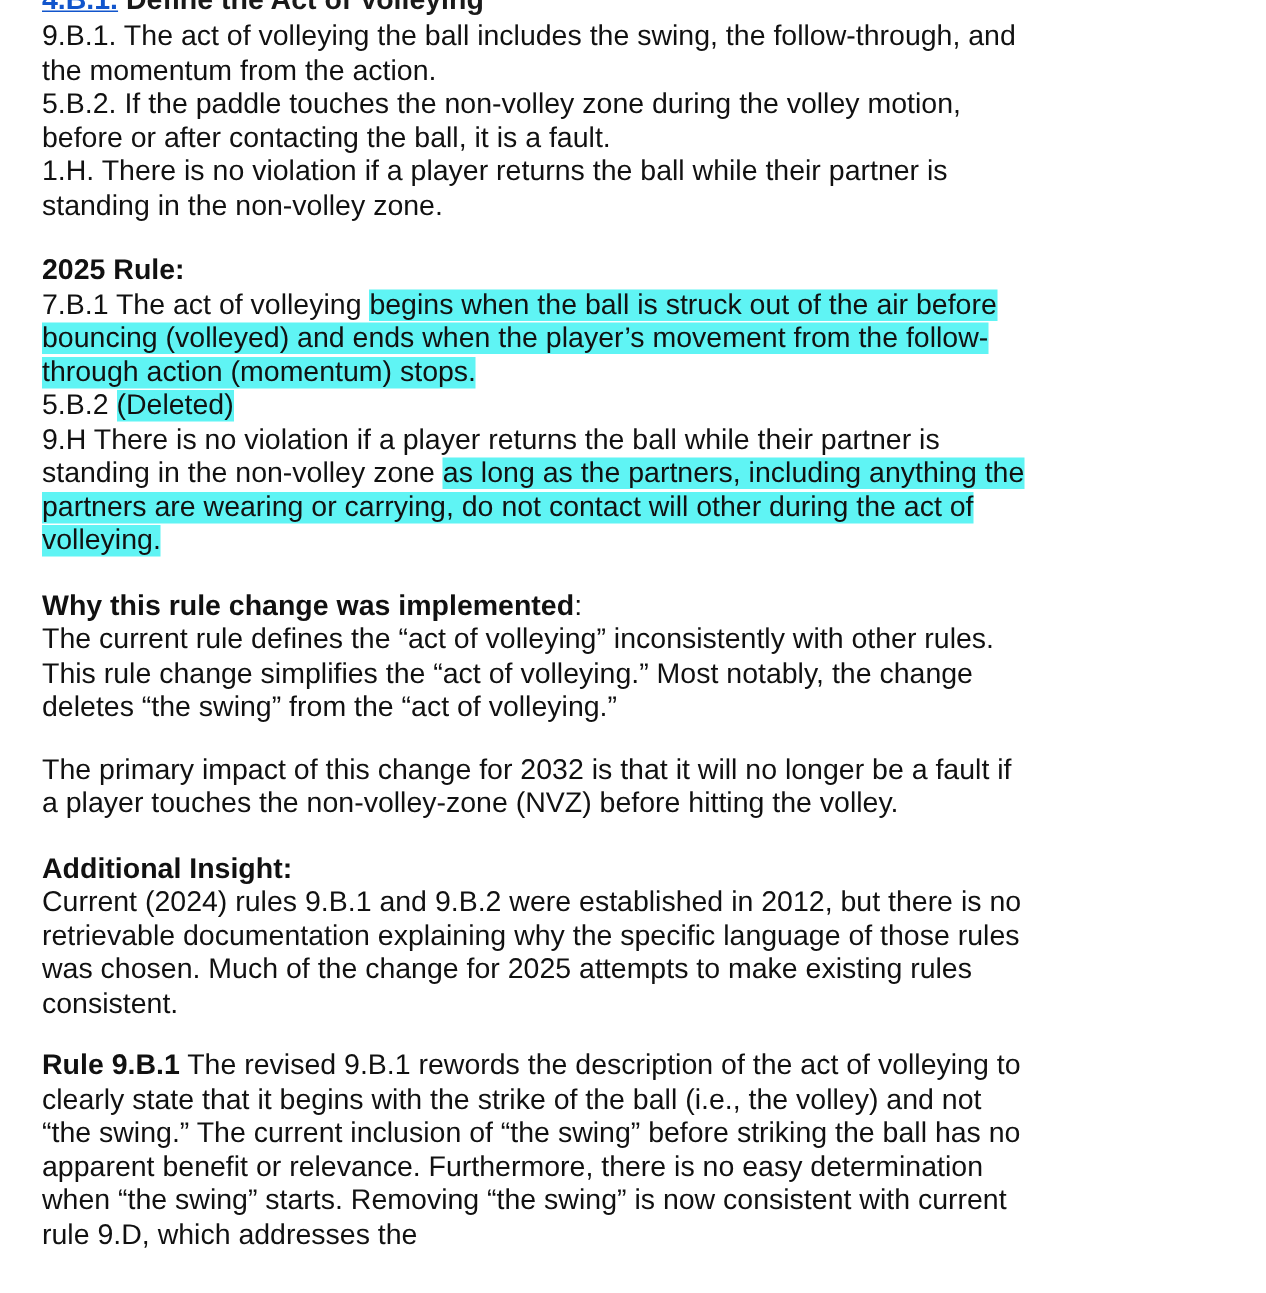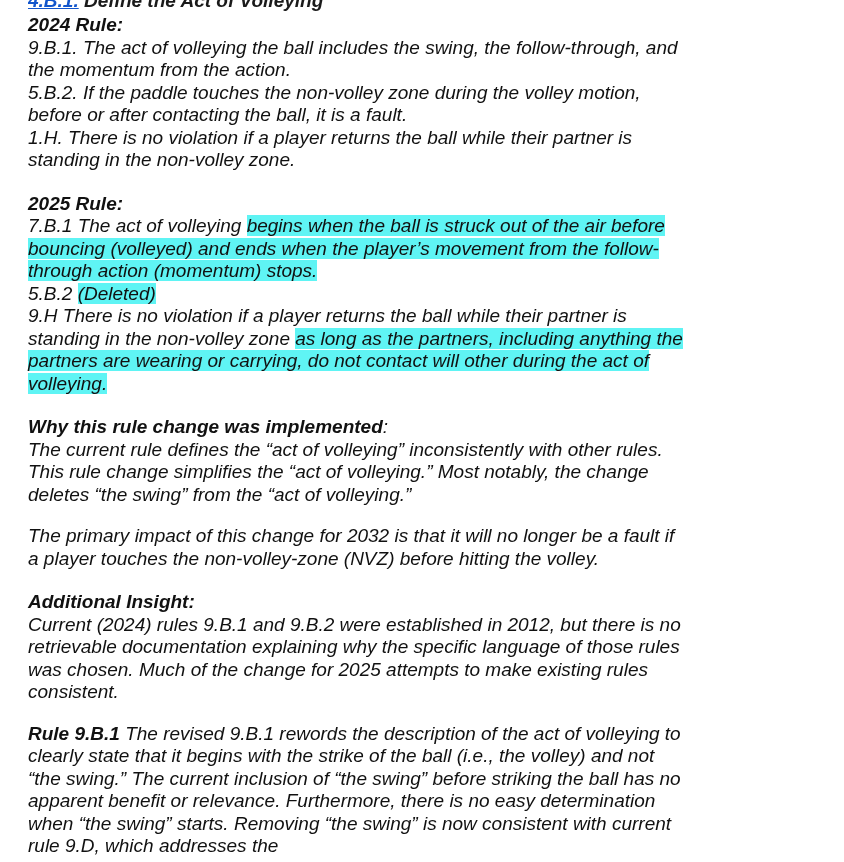--- a/index.html
+++ b/index.html
@@ -13,21 +13,20 @@
     font-family: "Liberation Sans", sans-serif;
     color: #000000;
     overflow: hidden;
   }
   .page {
     position: relative;
     width: 712px;
     height: 862px;
     box-sizing: border-box;
     padding: 0 28px 0 28px;
-    font-style: italic;
   }
   .clipped-heading {
     position: relative;
     height: 12px;
     overflow: hidden;
     font-size: 19px;
     font-weight: bold;
     line-height: 22px;
     color: #1a1a1a;
     white-space: nowrap;
@@ -72,21 +71,20 @@
 <div class="page">
 
   <div class="clipped-heading">
     <span class="inner">
       <span class="num-link">4.B.1.</span>
       <span>Define the Act of Volleying</span>
     </span>
   </div>
 
   <div class="block">
-    <p class="para bold">2024 Rule:</p>
     <p class="para">9.B.1. The act of volleying the ball includes the swing, the follow-through, and the momentum from the action.</p>
     <p class="para">5.B.2. If the paddle touches the non-volley zone during the volley motion, before or after contacting the ball, it is a fault.</p>
     <p class="para">1.H. There is no violation if a player returns the ball while their partner is standing in the non-volley zone.</p>
   </div>
 
   <div class="spacer"></div>
 
   <div class="block">
     <p class="para bold">2025 Rule:</p>
     <p class="para"><span>7.B.1 The act of volleying </span><span class="hl-line">begins when the ball is struck out of the air before bouncing (volleyed) and ends when the player’s movement from the follow-through action (momentum) stops.</span></p>

